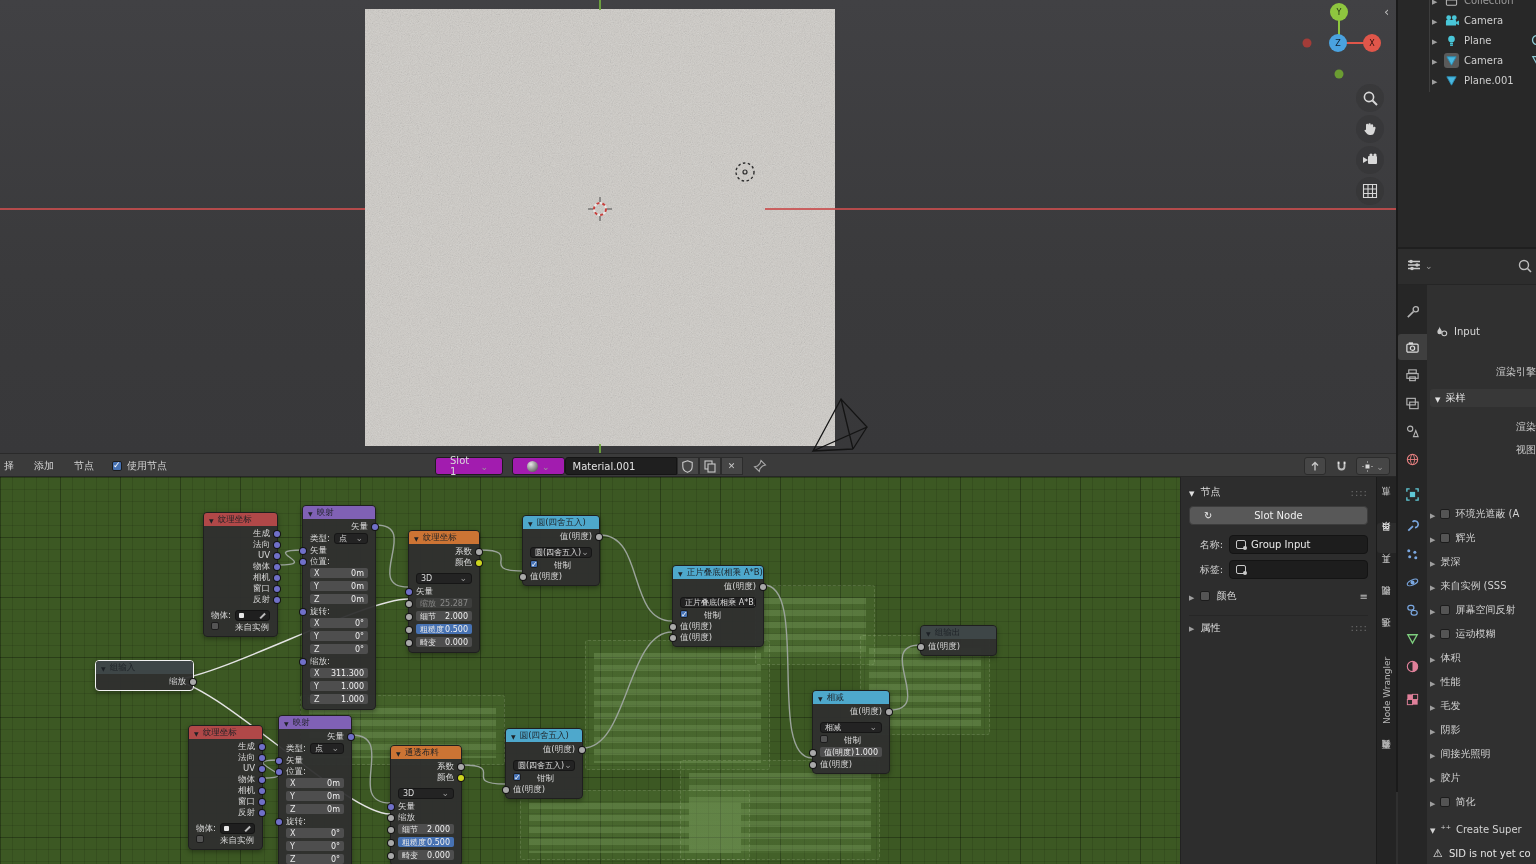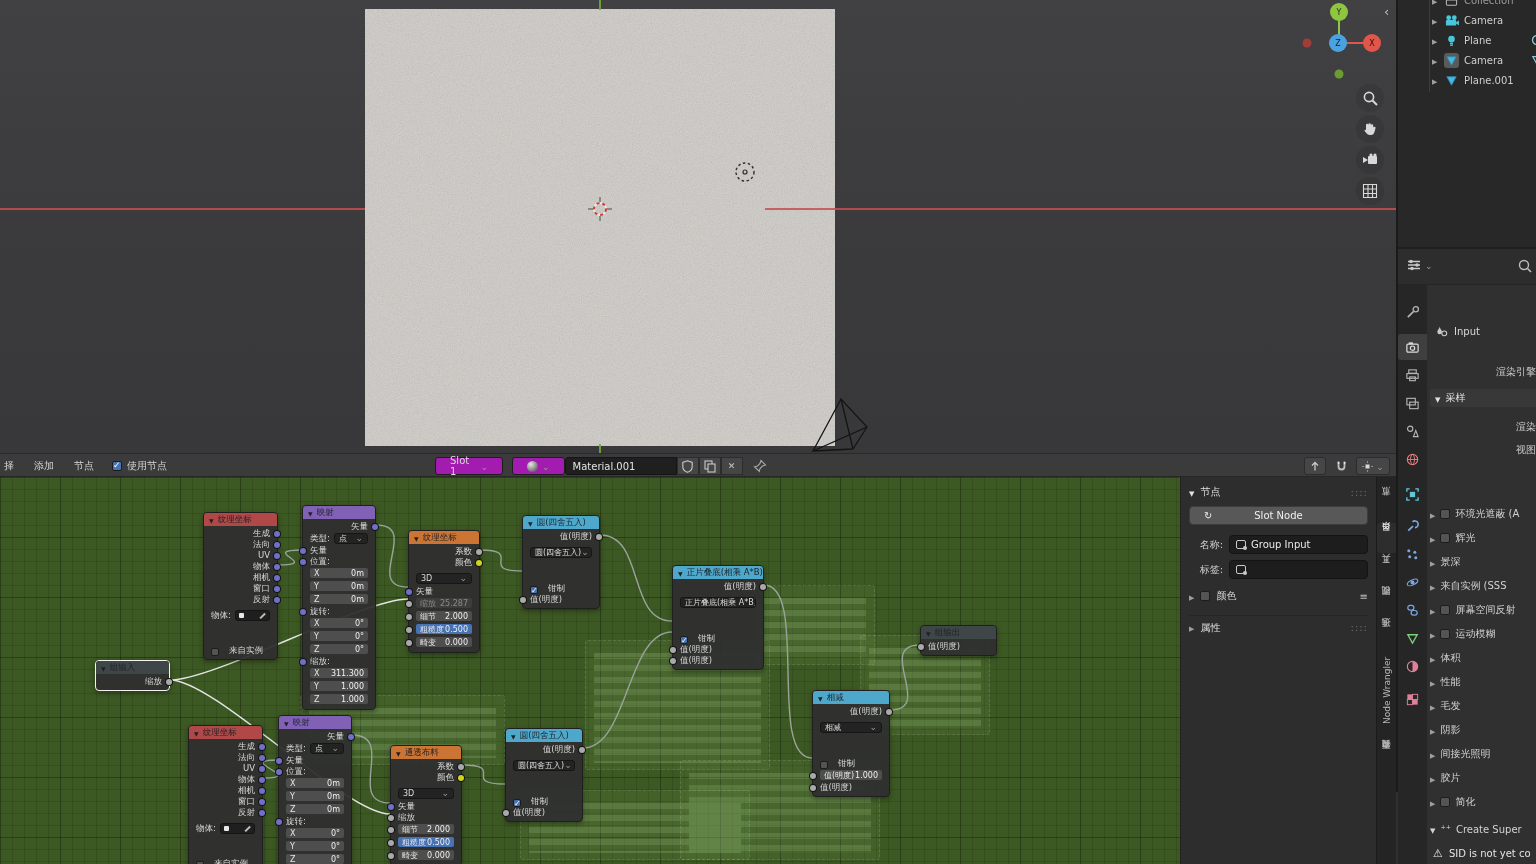--- a/index.html
+++ b/index.html
@@ -86,21 +86,21 @@
   .npill{display:flex;justify-content:space-between;align-items:center;background:#4e4e4e;
          border-radius:2px;height:10px;margin:1px 0;padding:0 4px;font-size:8px;color:#e6e6e6;}
   .npill.blue{background:#4772b3;}
   .npill.dim{opacity:.45;}
   .npill .pv{color:#f0f0f0;}
   .selpill{display:flex;justify-content:space-between;align-items:center;background:#232323;
            border:1px solid #161616;border-radius:3px;height:11px;margin:1px 0;padding:0 4px;
            font-size:8px;color:#dcdcdc;overflow:hidden;}
   .lblsel{display:flex;align-items:center;gap:4px;}
   .lblsel .selpill{flex:1;}
-  .chkrow{display:flex;align-items:flex-end;gap:10px;height:11px;margin-top:23px;}
+  .chkrow{display:flex;align-items:flex-start;gap:16px;height:11px;}
   .chkrow .cb{width:8px;height:8px;}
   .chkrow .cb.on::after{font-size:8px;top:-2px;left:0;}
   .objrow{display:flex;align-items:center;gap:4px;height:13px;}
   .objpill{flex:1;background:#1f1f1f;border:1px solid #141414;border-radius:3px;height:11px;
            display:flex;align-items:center;justify-content:space-between;padding:0 3px;}
   .objpill .sq{width:5px;height:5px;background:#e8e8e8;border-radius:1px;}
   .objpill .eyed{width:7px;height:1.6px;background:#bdbdbd;transform:rotate(-45deg);}
   .tri-d::before{content:"▼";font-size:7px;color:inherit;}
   .tri-r::before{content:"▶";font-size:7px;color:#9e9e9e;}
 
@@ -353,21 +353,21 @@
         <path d="M 480 73 C 525 73, 477 94, 522 94" fill="none" stroke="#9aa39a" stroke-width="1.4"></path>
         <path d="M 600 58 C 645 58, 627 144, 672 144" fill="none" stroke="#9aa39a" stroke-width="1.4"></path>
         <path d="M 764 108 C 809 108, 767 281, 812 281" fill="none" stroke="#9aa39a" stroke-width="1.4"></path>
         <path d="M 890 233 C 935 233, 875 168, 920 168" fill="none" stroke="#9aa39a" stroke-width="1.4"></path>
         <path d="M 462 288 C 507 288, 460 307, 505 307" fill="none" stroke="#9aa39a" stroke-width="1.4"></path>
         <path d="M 583 271 C 628 271, 627 155, 672 155" fill="none" stroke="#9aa39a" stroke-width="1.4"></path>
         <path d="M 263 301 C 308 301, 233 283, 278 283" fill="none" stroke="#9aa39a" stroke-width="1.4"></path>
         <path d="M 352 258 C 397 258, 345 326, 390 326" fill="none" stroke="#9aa39a" stroke-width="1.4"></path>
       </svg>
     <div id="nodesLayer">
-        <div class="node sel" style="left: 95px; top: 183px; width: 75px;">
+        <div class="node sel" style="left: 95px; top: 183px; width: 99px;">
           <div class="nh" style="background: rgb(62, 70, 71);">
             <span class="tri-d"></span>
             <span class="nt">组输入</span>
           </div>
           <div class="nb">
             <div class="nrow r-out"><span>缩放</span><i class="sock sr" style="background: rgb(169, 169, 169);"></i></div>
           </div>
         </div>
         <div class="node" style="left: 203px; top: 35px; width: 75px;">
           <div class="nh" style="background: rgb(176, 72, 72);">

